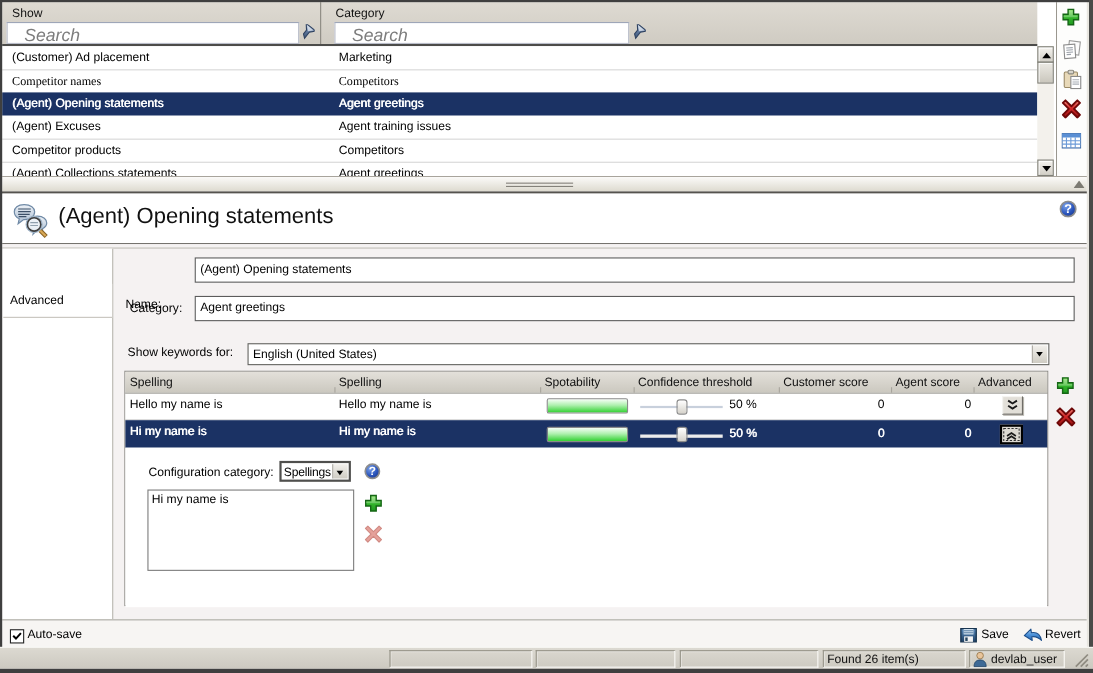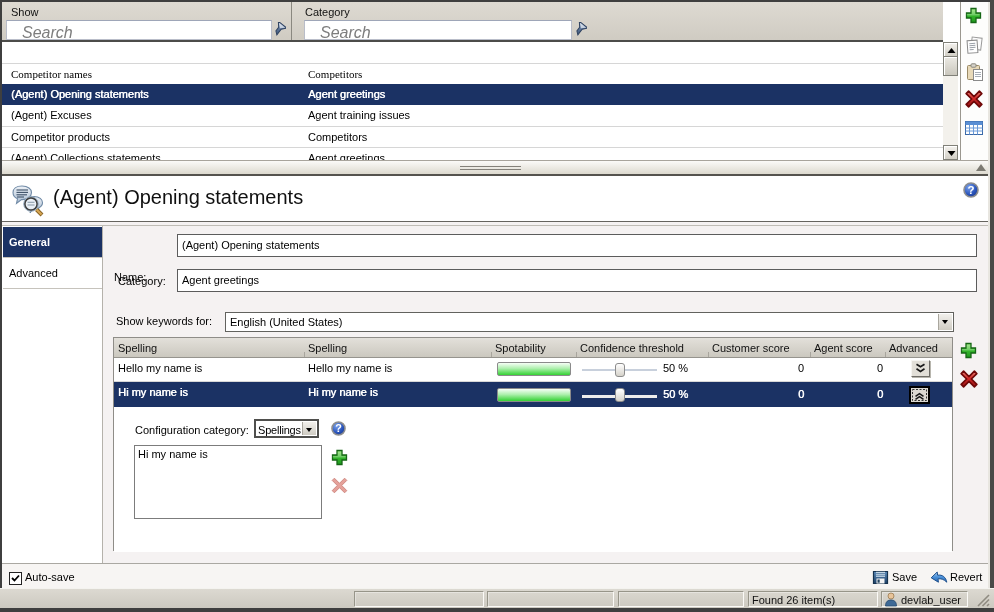--- a/index.html
+++ b/index.html
@@ -134,20 +134,24 @@
       </defs>
       <g transform="translate(1,1) rotate(38 6 6.5)">
         <path d="M0.5 0.5 H11.5 L7.6 5 V12 L4.4 9.5 V5 Z" fill="url(#gf)" stroke="#2f4260" stroke-width="1"></path>
         <path d="M2.2 1.3 H9.8 L6 5 Z" fill="#ecf1f7" opacity="0.7"></path>
       </g>
     </svg>
   </div>
   <div class="abs" id="topsep"></div>
   <div class="abs" style="left:291px;top:2px;width:1px;height:38px;background:#8a8880;"></div>
   <div class="abs" id="rows">
+    <div class="trow" style="top:0;">
+      <span class="c1">(Customer) Ad placement</span>
+      <span class="c2">Marketing</span>
+    </div>
     <div class="rowsep" style="top:21px;"></div>
     <div class="trow" style="top:22px;font-family:Liberation Serif, serif;">
       <span class="c1">Competitor names</span>
       <span class="c2">Competitors</span>
     </div>
     <div class="trow" style="top:42px;height:21px;background:#1b3264;color:#fff;text-shadow:0.5px 0 0 #fff;">
       <span class="c1">(Agent) Opening statements</span>
       <span class="c2">Agent greetings</span>
     </div>
     <div class="trow" style="top:63px;">
@@ -291,21 +295,20 @@
         </radialGradient>
       </defs>
       <circle cx="8" cy="8" r="7" fill="url(#gh16)" stroke="#8d8d8d" stroke-width="1.6"></circle>
       <text x="8" y="11.68" text-anchor="middle" font-family="Liberation Sans" font-size="11.52" font-weight="bold" fill="#fff">?</text>
     </svg>
   </div>
   <div class="abs" id="dtitlesep"></div>
   <div class="abs" id="dbody"></div>
   <div class="abs" id="sidetop"></div>
   <div class="abs" id="sidebar">
-    <div id="tabGeneral">General</div>
     <div id="tabAdvanced">Advanced</div>
   </div>
 
   <div class="abs flabel" style="left:114px;top:240px;margin-top:31px;">Name:</div>
   <div class="finput" style="top:234px;">(Agent) Opening statements</div>
   <div class="abs flabel" style="left:118px;top:275px;">Category:</div>
   <div class="finput" style="top:269px;">Agent greetings</div>
 
   <div class="abs flabel" style="left:116px;top:315px;">Show keywords for:</div>
   <div class="combo" style="left:225px;top:312px;width:729px;height:20px;">

